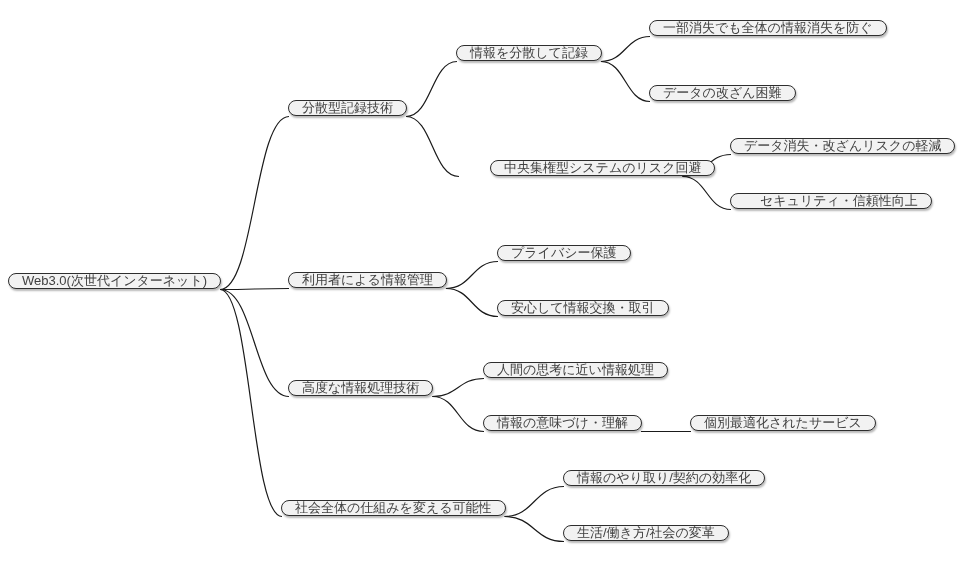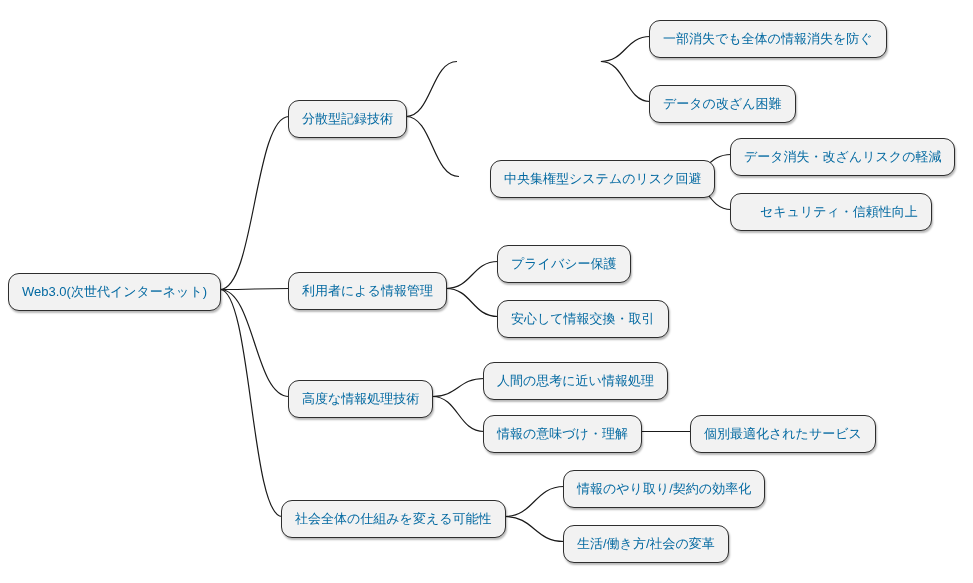--- a/index.html
+++ b/index.html
@@ -19,31 +19,31 @@
     position: absolute;
     left: 0;
     top: 0;
     width: 973px;
     height: 583px;
     pointer-events: none;
   }
   .mm-node {
     position: absolute;
     box-sizing: border-box;
-    height: 38px;
+    height: 16px;
     display: flex;
     align-items: center;
     padding: 0 13px;
     white-space: nowrap;
     background: #f2f2f2;
     border: 1.5px solid #2e2e2e;
     border-radius: 11px;
     box-shadow: 1px 2px 2px rgba(0,0,0,0.28);
     font-size: 13px;
-    color: #0369a1;
+    color: #404040;
   }
   .edge {
     fill: none;
     stroke: #1a1a1a;
     stroke-width: 1.2;
   }
 </style>
 </head>
 <body>
 
@@ -63,20 +63,21 @@
       <path d="M 432.3125 396.5 C 458.15625 396.5 458.15625 378.5 484 378.5" class="edge"></path>
       <path d="M 432.3125 396.5 C 458.15625 396.5 458.15625 431.5 484 431.5" class="edge"></path>
       <path d="M 640.921875 431.5 C 665.9609375 431.5 665.9609375 431.5 691 431.5" class="edge"></path>
       <path d="M 220.0625 289.5 C 251.03125 289.5 251.03125 516.5 282 516.5" class="edge"></path>
       <path d="M 504.53125 516.5 C 534.265625 516.5 534.265625 486.5 564 486.5" class="edge"></path>
       <path d="M 504.53125 516.5 C 534.265625 516.5 534.265625 541.5 564 541.5" class="edge"></path>
     </svg>
 
 <div class="mm-node" style="left: 8px; top: 273px; text-align: right;">Web3.0(次世代インターネット)</div>
     <div class="mm-node" style="left: 288px; top: 100px;">分散型記録技術</div>
+    <div class="mm-node" style="left: 456px; top: 45px;">情報を分散して記録</div>
     <div class="mm-node" style="left: 649px; top: 20px;">一部消失でも全体の情報消失を防ぐ</div>
     <div class="mm-node" style="left: 649px; top: 85px;">データの改ざん困難</div>
     <div class="mm-node" style="left: 458px; top: 160px; margin-left: 32px;">中央集権型システムのリスク回避</div>
     <div class="mm-node" style="left: 730px; top: 138px;">データ消失・改ざんリスクの軽減</div>
     <div class="mm-node" style="left: 730px; top: 193px; padding-left: 29px;">セキュリティ・信頼性向上</div>
     <div class="mm-node" style="left: 288px; top: 272px;">利用者による情報管理</div>
     <div class="mm-node" style="left: 497px; top: 300px;">安心して情報交換・取引</div>
     <div class="mm-node" style="left: 497px; top: 245px;">プライバシー保護</div>
     <div class="mm-node" style="left: 288px; top: 380px;">高度な情報処理技術</div>
     <div class="mm-node" style="left: 483px; top: 362px; text-align: center;">人間の思考に近い情報処理</div>

